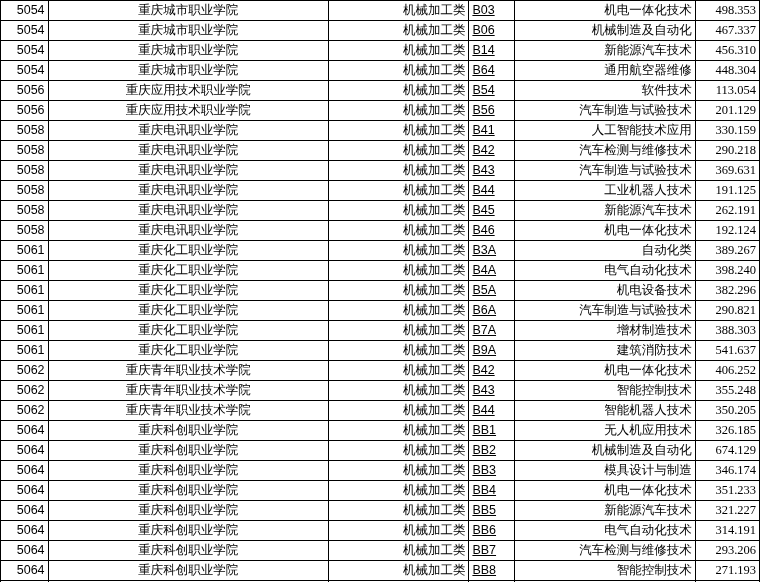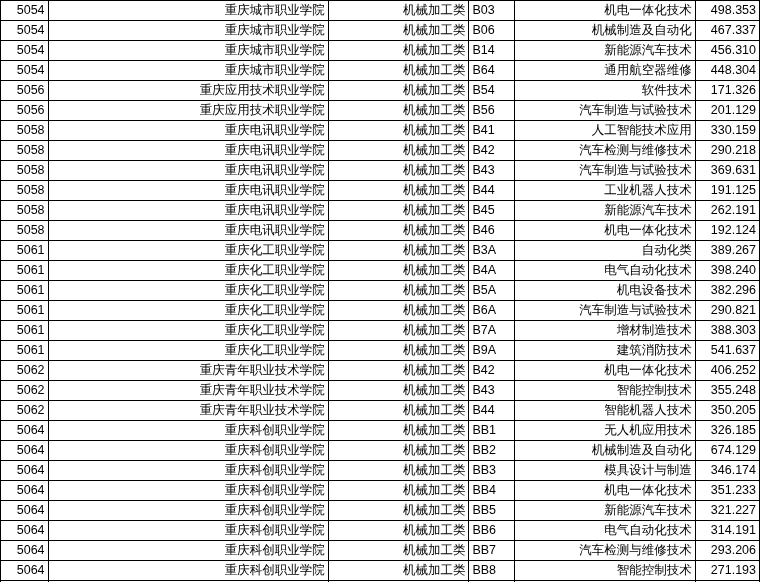--- a/index.html
+++ b/index.html
@@ -26,25 +26,25 @@
     height: 19px;
     line-height: 19px;
     padding: 0 3px;
     font-size: 12.5px;
     white-space: nowrap;
     overflow: hidden;
     vertical-align: middle;
     box-sizing: border-box;
   }
   td.col-code     { width: 46px;  text-align: right; }
-  td.col-school   { width: 271px; text-align: right; }
+  td.col-school   { width: 271px; text-align: center; }
   td.col-category { width: 136px; text-align: right; }
-  td.col-major-id { width: 44px;  text-align: left; }
+  td.col-major-id { width: 44px;  text-align: left; text-decoration: underline; }
   td.col-major    { width: 175px; text-align: right; }
-  td.col-score    { width: 62px;  text-align: right; padding-right: 5px; }
+  td.col-score    { width: 62px;  text-align: right; padding-right: 5px; font-family: Liberation Serif, serif; }
 </style>
 </head>
 <body>
 
 <table class="admission-table">
   <tbody>
       <tr>
         <td class="col-code">5054</td>
         <td class="col-school">重庆城市职业学院</td>
         <td class="col-category">机械加工类</td>
@@ -75,21 +75,21 @@
         <td class="col-major-id">B64</td>
         <td class="col-major">通用航空器维修</td>
         <td class="col-score">448.304</td>
       </tr>
       <tr>
         <td class="col-code">5056</td>
         <td class="col-school">重庆应用技术职业学院</td>
         <td class="col-category">机械加工类</td>
         <td class="col-major-id">B54</td>
         <td class="col-major">软件技术</td>
-        <td class="col-score">171.326</td>
+        <td class="col-score">113.054</td>
       </tr>
       <tr>
         <td class="col-code">5056</td>
         <td class="col-school">重庆应用技术职业学院</td>
         <td class="col-category">机械加工类</td>
         <td class="col-major-id">B56</td>
         <td class="col-major">汽车制造与试验技术</td>
         <td class="col-score">201.129</td>
       </tr>
       <tr>

